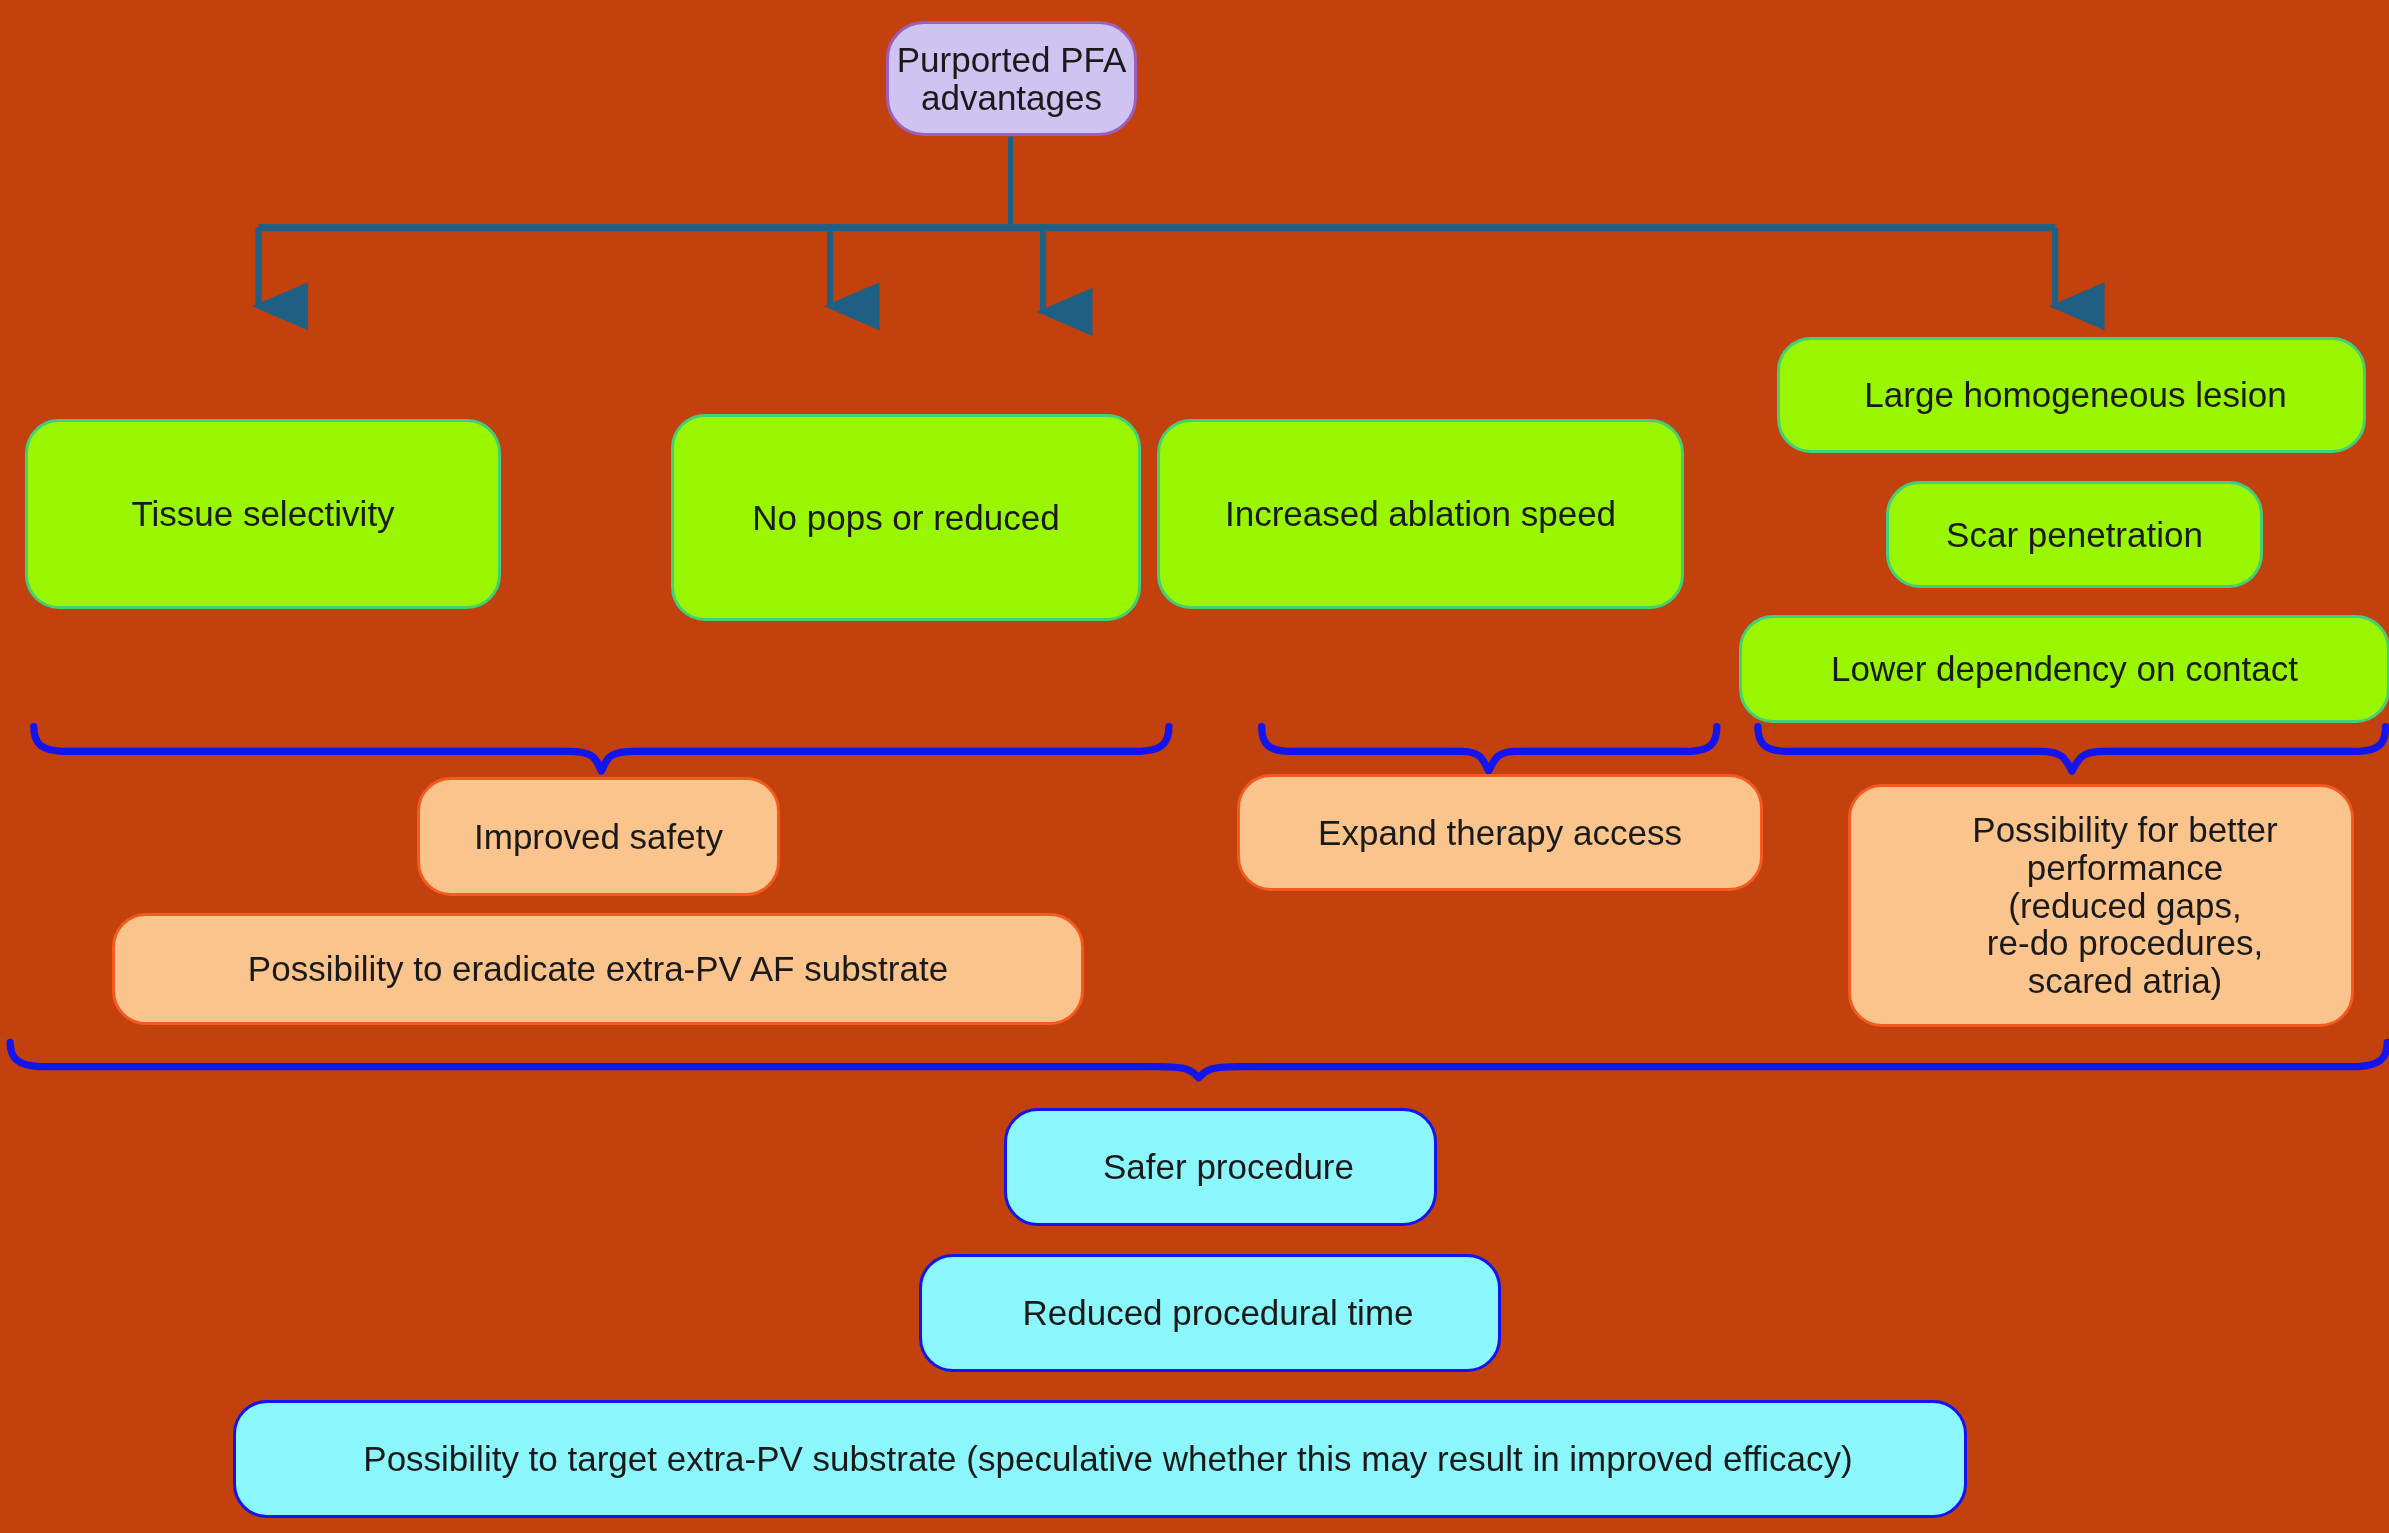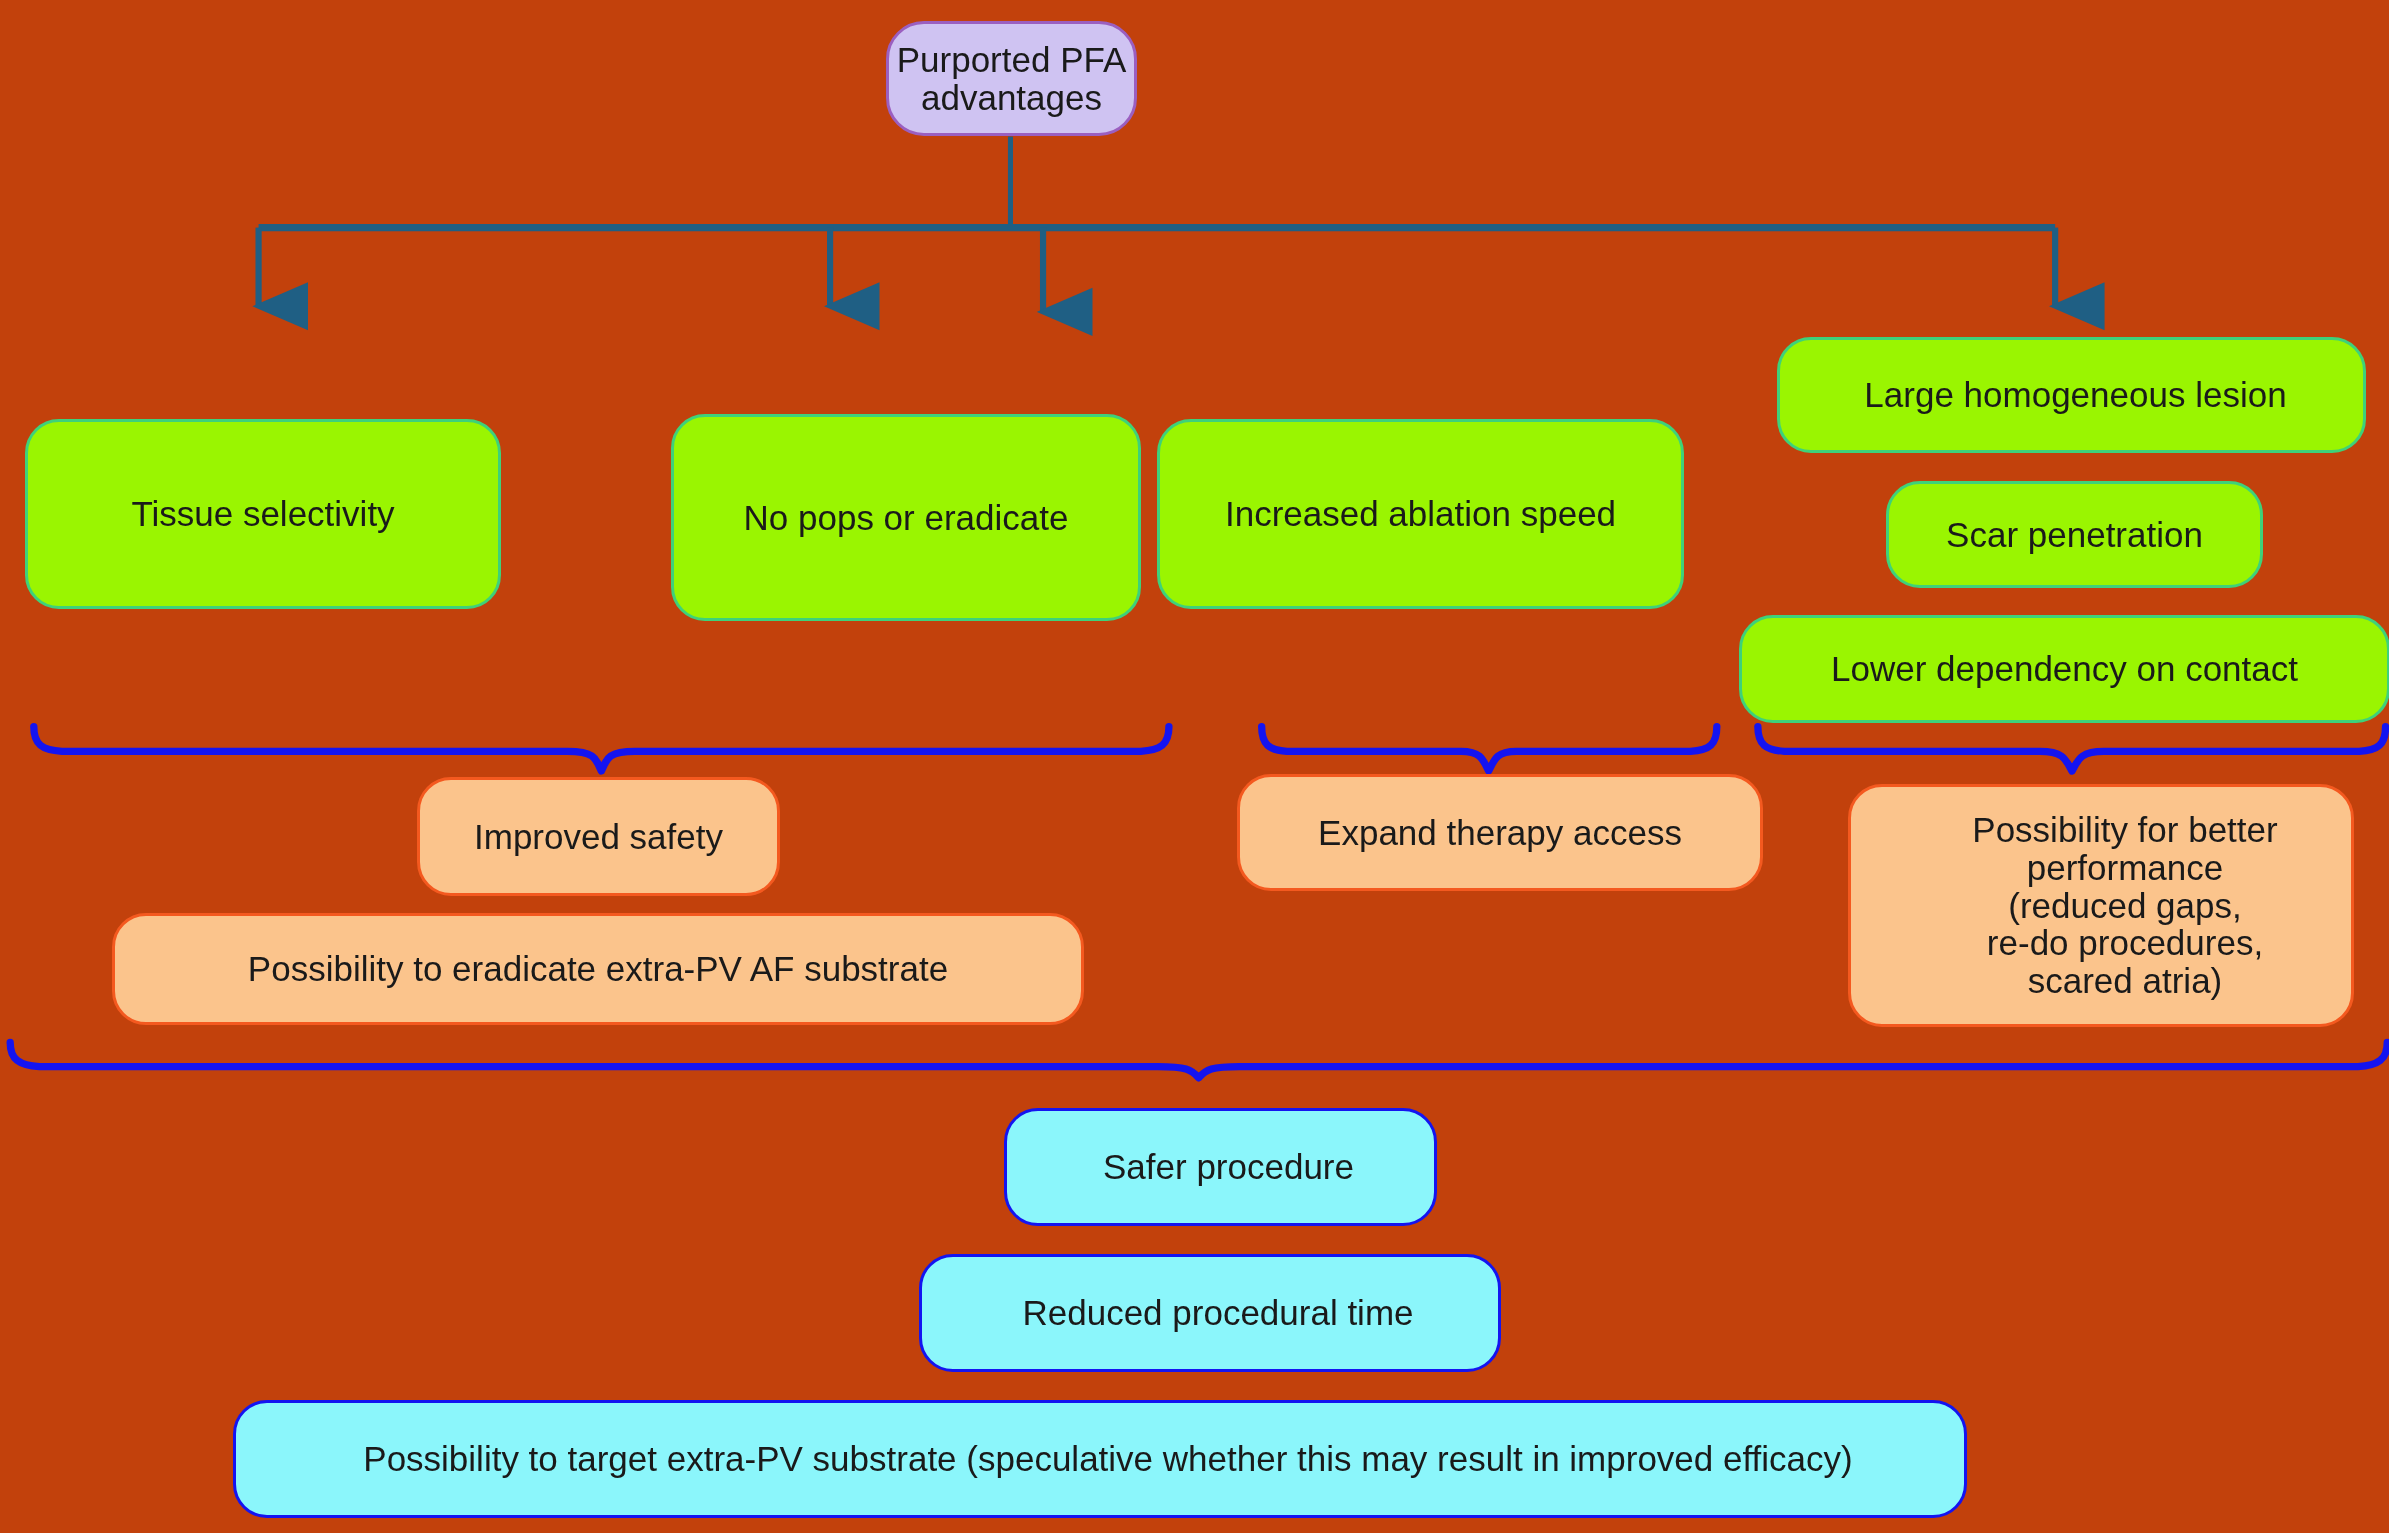--- a/index.html
+++ b/index.html
@@ -101,21 +101,21 @@
 
   <div class="node node-root" style="left:886px; top:21.4px; width:251px; height:115px; font-size:35px;">
     <span>Purported PFA advantages</span>
   </div>
 
   <div class="node node-green" style="left:25px; top:419px; width:476px; height:190px; font-size:35px;">
     <span>Tissue selectivity</span>
   </div>
 
   <div class="node node-green" style="left:671px; top:414px; width:470px; height:207px; font-size:35px;">
-    <span>No pops or eradicate</span>
+    <span>No pops or reduced</span>
   </div>
 
   <div class="node node-green" style="left:1157px; top:419px; width:527px; height:190px; font-size:35px;">
     <span>Increased ablation speed</span>
   </div>
 
   <div class="node node-green" style="left:1777px; top:337px; width:589px; height:116px; font-size:35px;padding-left:8px;">
     <span>Large homogeneous lesion</span>
   </div>
 

